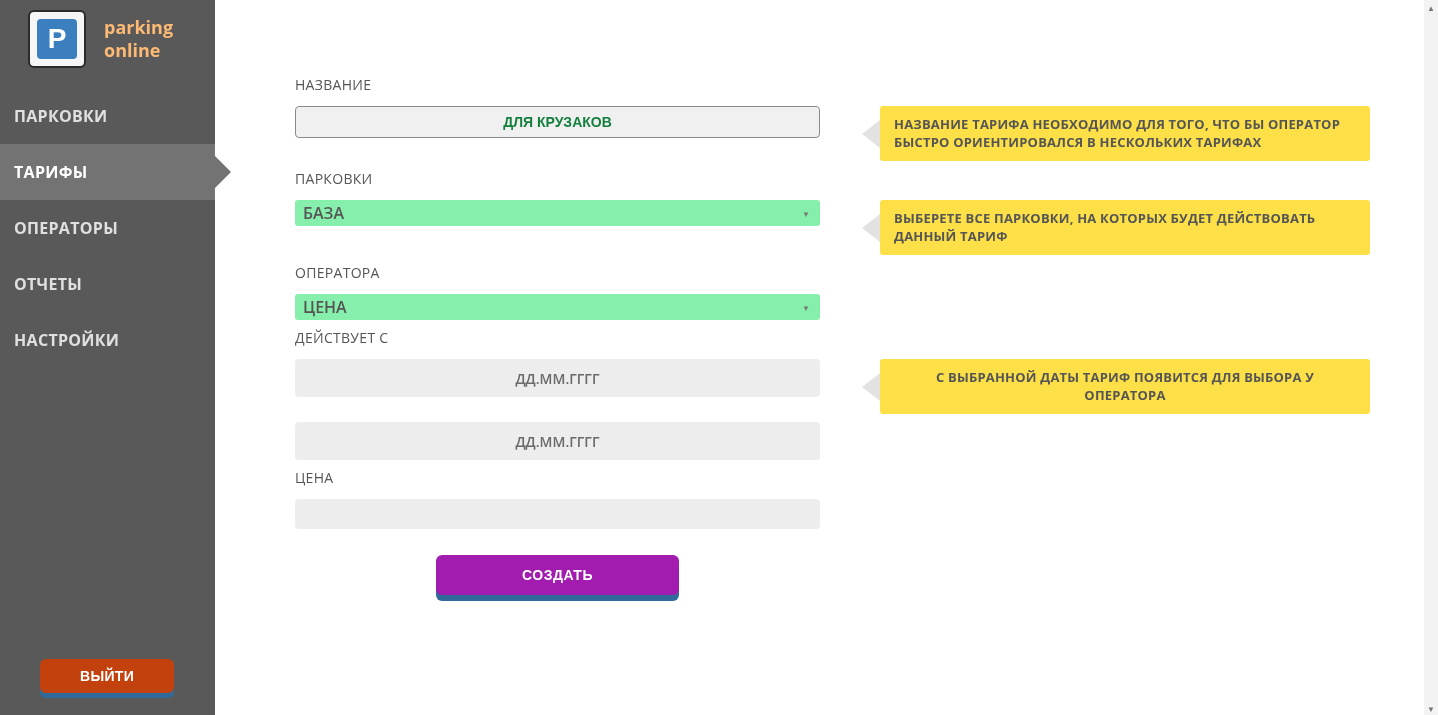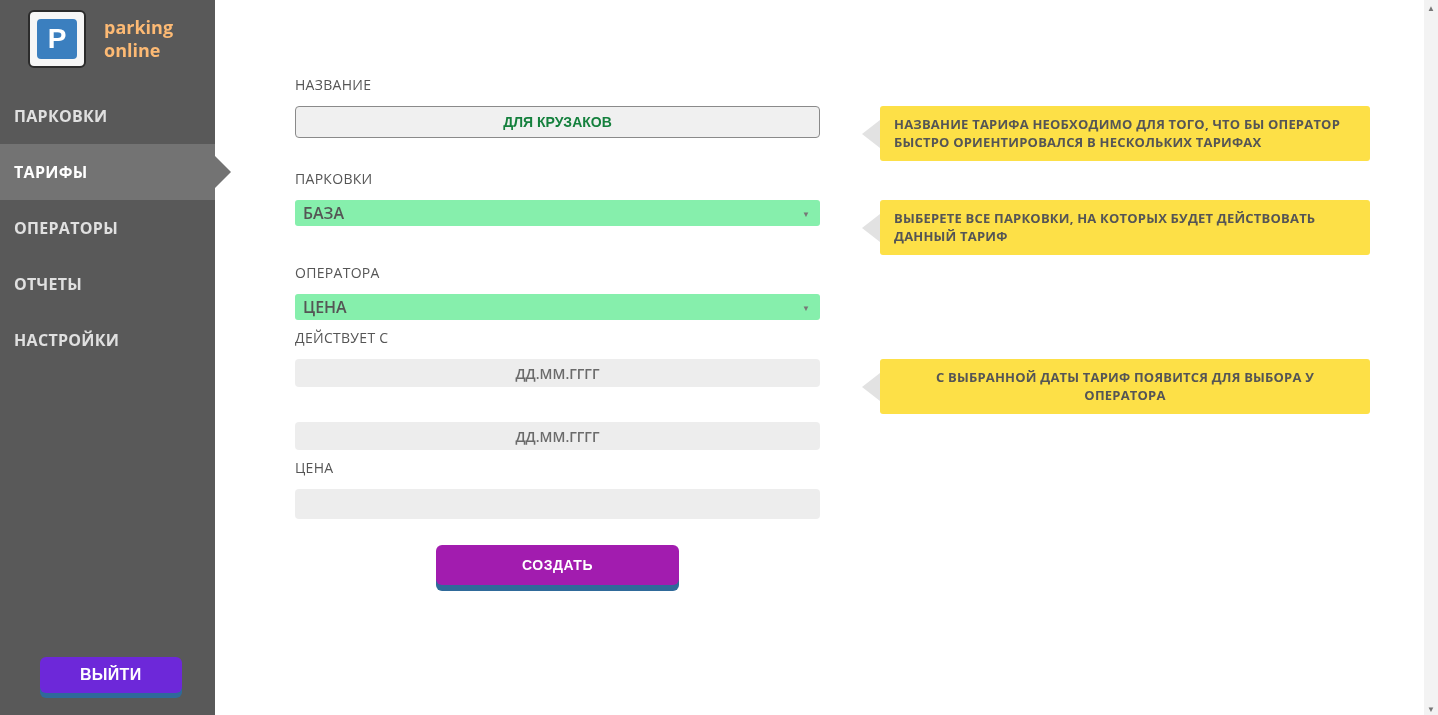--- a/index.html
+++ b/index.html
@@ -82,24 +82,24 @@
       transform: translateY(-50%);
       border-top: 16px solid transparent;
       border-bottom: 16px solid transparent;
       border-left: 16px solid #737373;
     }
     .logout-wrap {
       margin-top: auto;
       padding: 0 0 22px 40px;
     }
     .logout-btn {
-      background: #6d28d9;
+      background: #c2410c;
       color: #fff;
       font-weight: 700;
-      font-size: 16px;
+      font-size: 14px;
       border: none;
       border-radius: 6px;
       padding: 9px 40px;
       cursor: pointer;
       box-shadow: 0 5px 0 #2f6a9a;
       letter-spacing: 0.3px;
     }
     .content {
       flex: 1;
       padding: 75px 60px 20px 80px;
@@ -161,21 +161,21 @@
       content: '▼';
       position: absolute;
       right: 10px;
       top: 50%;
       transform: translateY(-50%);
       font-size: 8px;
       color: #777;
     }
     .date-input {
       width: 100%;
-      height: 28px;
+      height: 38px;
       background: #ededed;
       border: none;
       border-radius: 4px;
       padding: 6px 10px;
       font-size: 14px;
       color: #6a6a6a;
       font-weight: 600;
       display: flex;
       align-items: center;
       justify-content: center;

